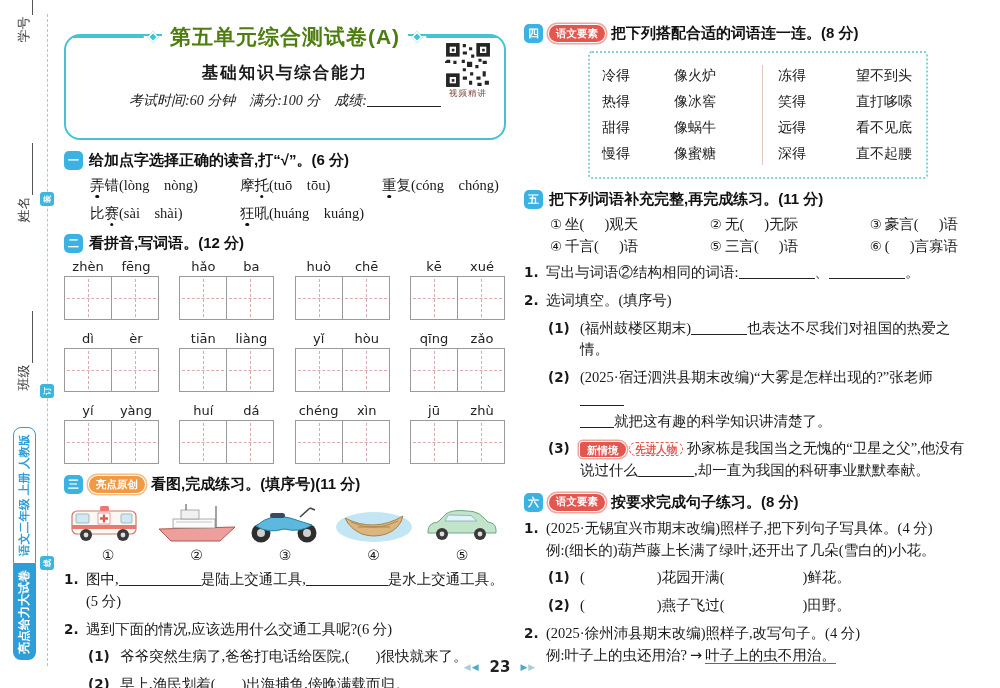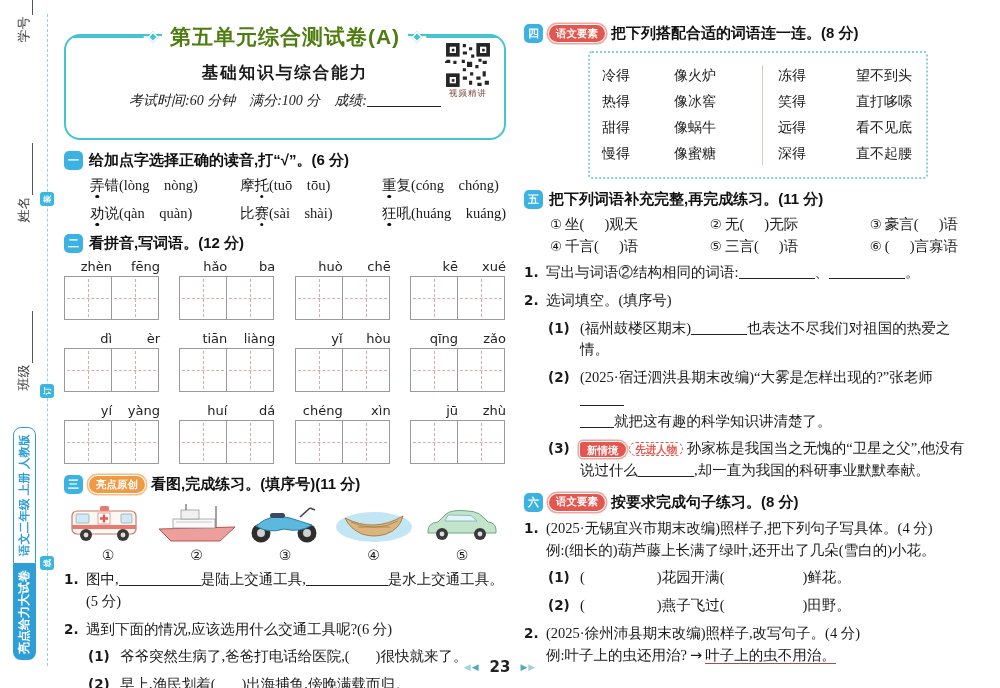--- a/index.html
+++ b/index.html
@@ -65,21 +65,21 @@
   .pron-grid{display:grid;grid-template-columns:150px 142px 150px;margin-left:26px;row-gap:9px;margin-top:4px;
     font:14.5px "Liberation Serif",serif;}
   .dotted{position:relative;}
   .dotted::after{content:"";position:absolute;left:50%;bottom:-5px;width:3.5px;height:3.5px;background:#111;
     border-radius:50%;transform:translateX(-50%);}
 
   
   .py-grid{display:grid;grid-template-columns:repeat(4,96px);justify-content:space-between;
     row-gap:11px;margin-top:6px;}
   .pw{display:flex;font:13px "DejaVu Sans",sans-serif;color:#222;margin-bottom:2px;}
-  .pw span{width:48px;text-align:right;}
+  .pw span{width:48px;text-align:center;}
   .boxes{display:flex;}
   .cell{width:46px;height:42px;border:1px solid #9a9a9a;position:relative;background:#fff;}
   .cell + .cell{border-left:none;}
   .cell::before{content:"";position:absolute;left:50%;top:2px;bottom:2px;border-left:1px dashed #d9abab;}
   .cell::after{content:"";position:absolute;top:50%;left:2px;right:2px;border-top:1px dashed #d9abab;}
 
   
   .veh-row{display:flex;justify-content:space-between;padding:0 2px;margin:4px 0 0;}
   .veh{width:84px;text-align:center;}
   .veh svg{width:82px;height:46px;display:block;margin:0 auto;}
@@ -167,21 +167,20 @@
     </div>
 
     <div class="sec-head">
       <span class="sec-badge">一</span>
       <span>给加点字选择正确的读音,打“√”。(6 分)</span>
     </div>
     <div class="pron-grid">
       <span><span></span><span class="dotted">弄</span><span>错(lòng　nòng)</span></span>
       <span><span>摩</span><span class="dotted">托</span><span>(tuō　tōu)</span></span>
       <span><span></span><span class="dotted">重</span><span>复(cóng　chóng)</span></span>
-      <span><span></span><span class="dotted">劝</span><span>说(qàn　quàn)</span></span>
       <span><span>比</span><span class="dotted">赛</span><span>(sài　shài)</span></span>
       <span><span></span><span class="dotted">狂</span><span>吼(huáng　kuáng)</span></span>
     </div>
 
     <div class="sec-head">
       <span class="sec-badge">二</span>
       <span>看拼音,写词语。(12 分)</span>
     </div>
     <div class="py-grid">
       <div class="pin-unit">

